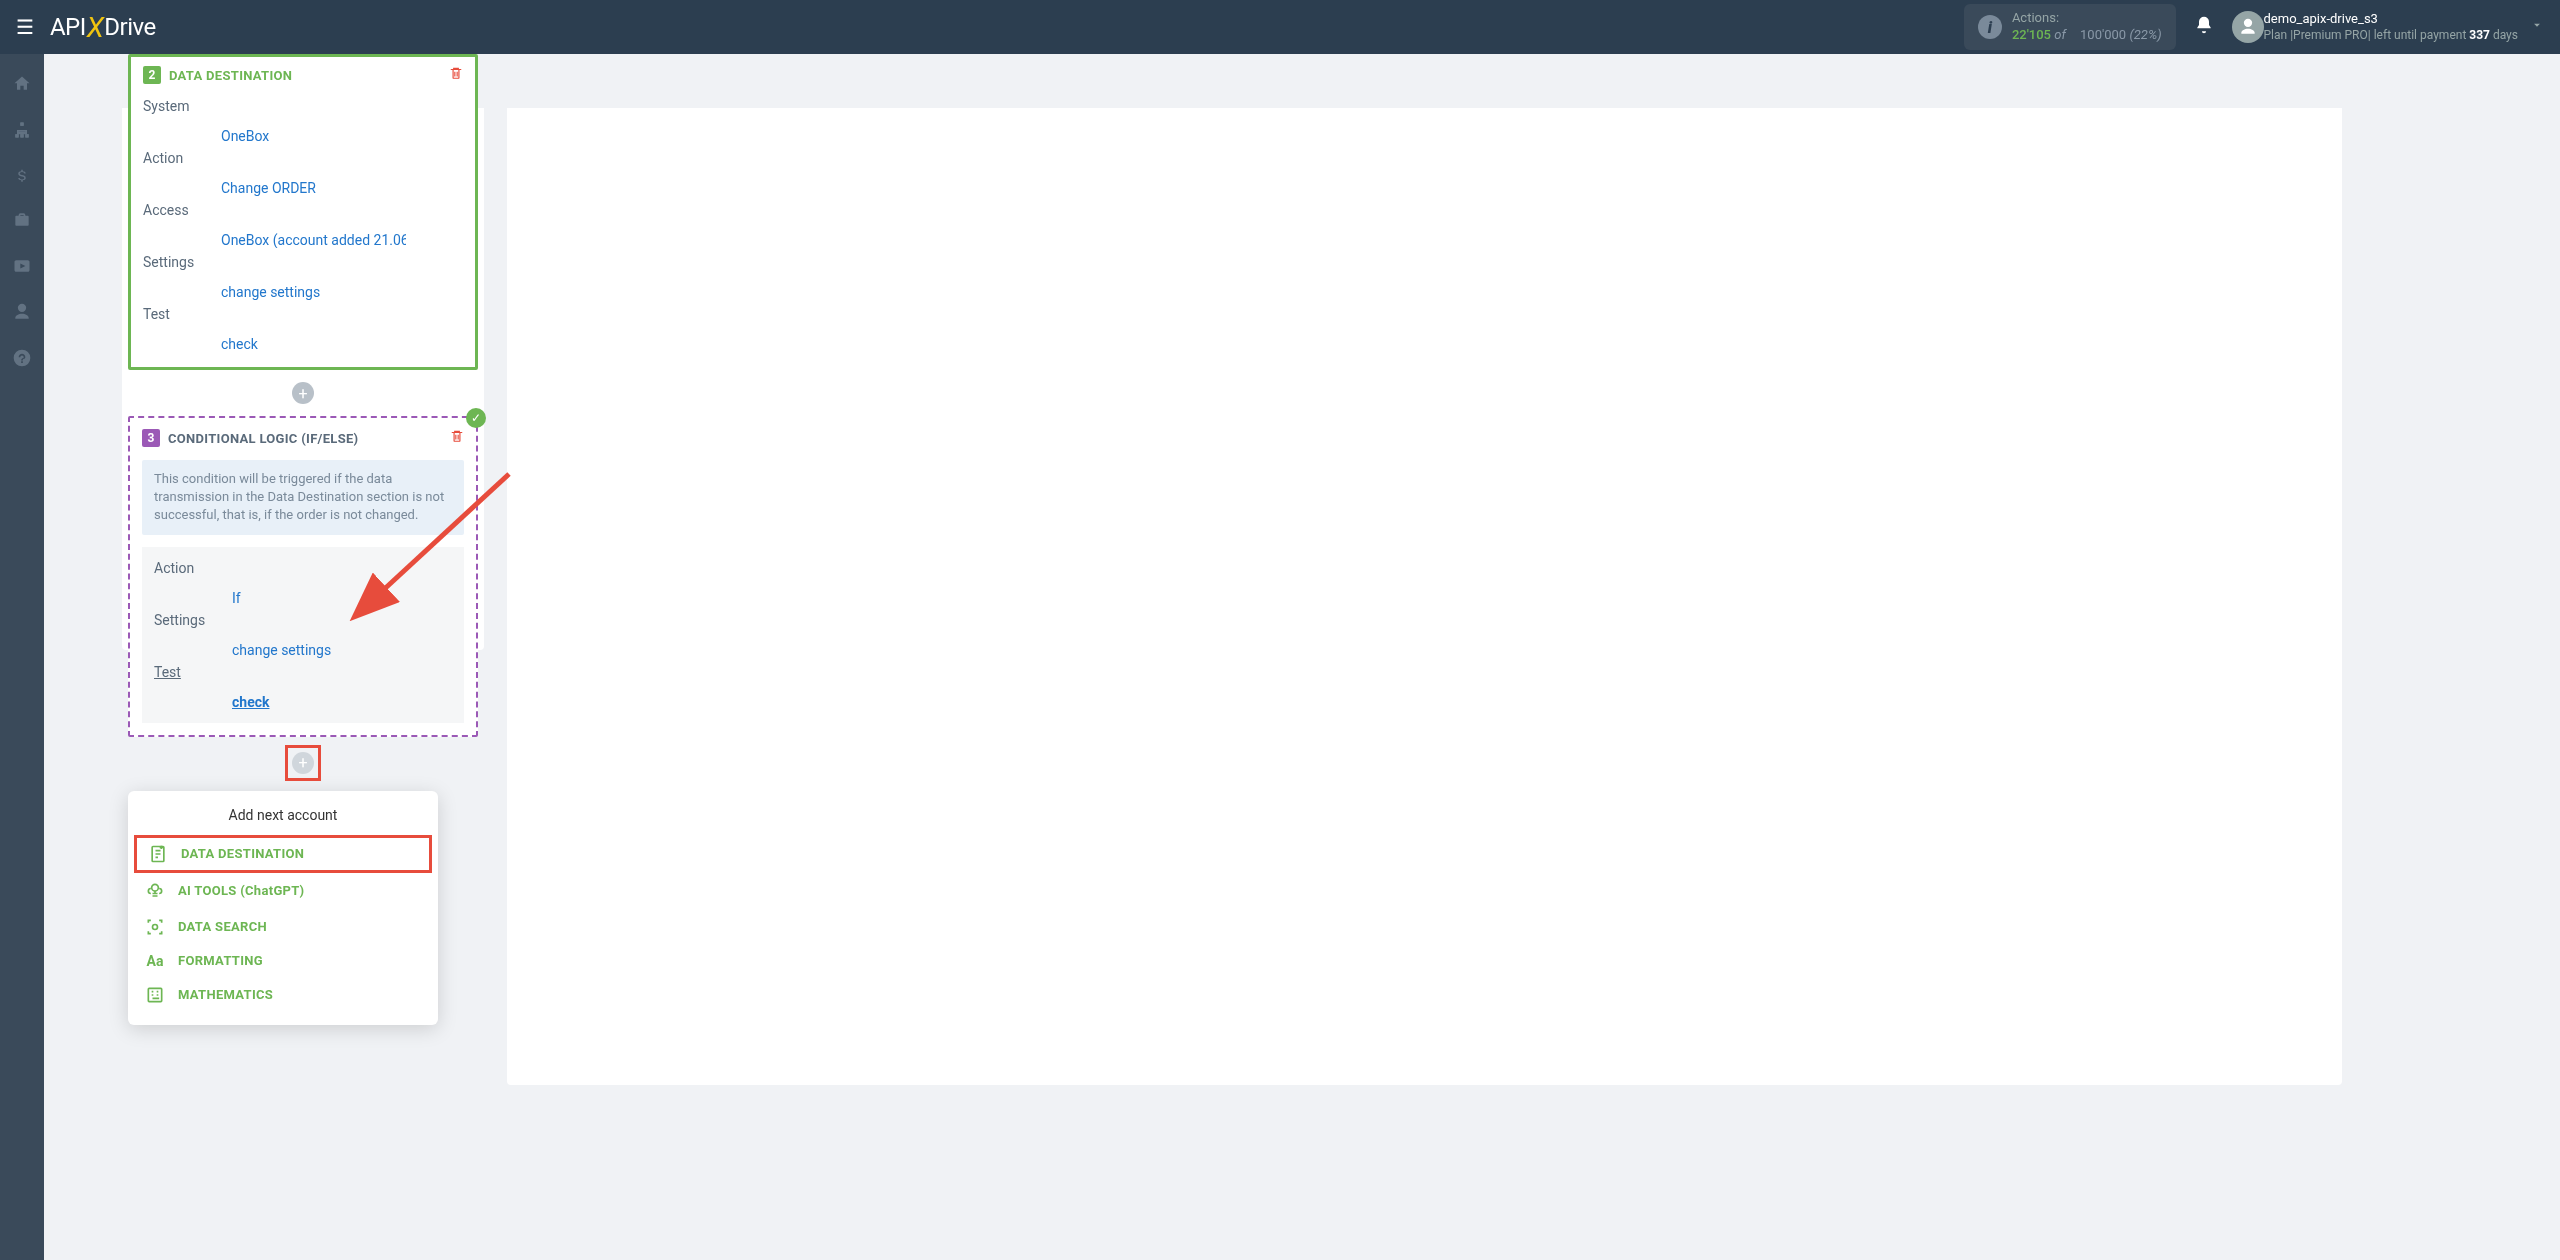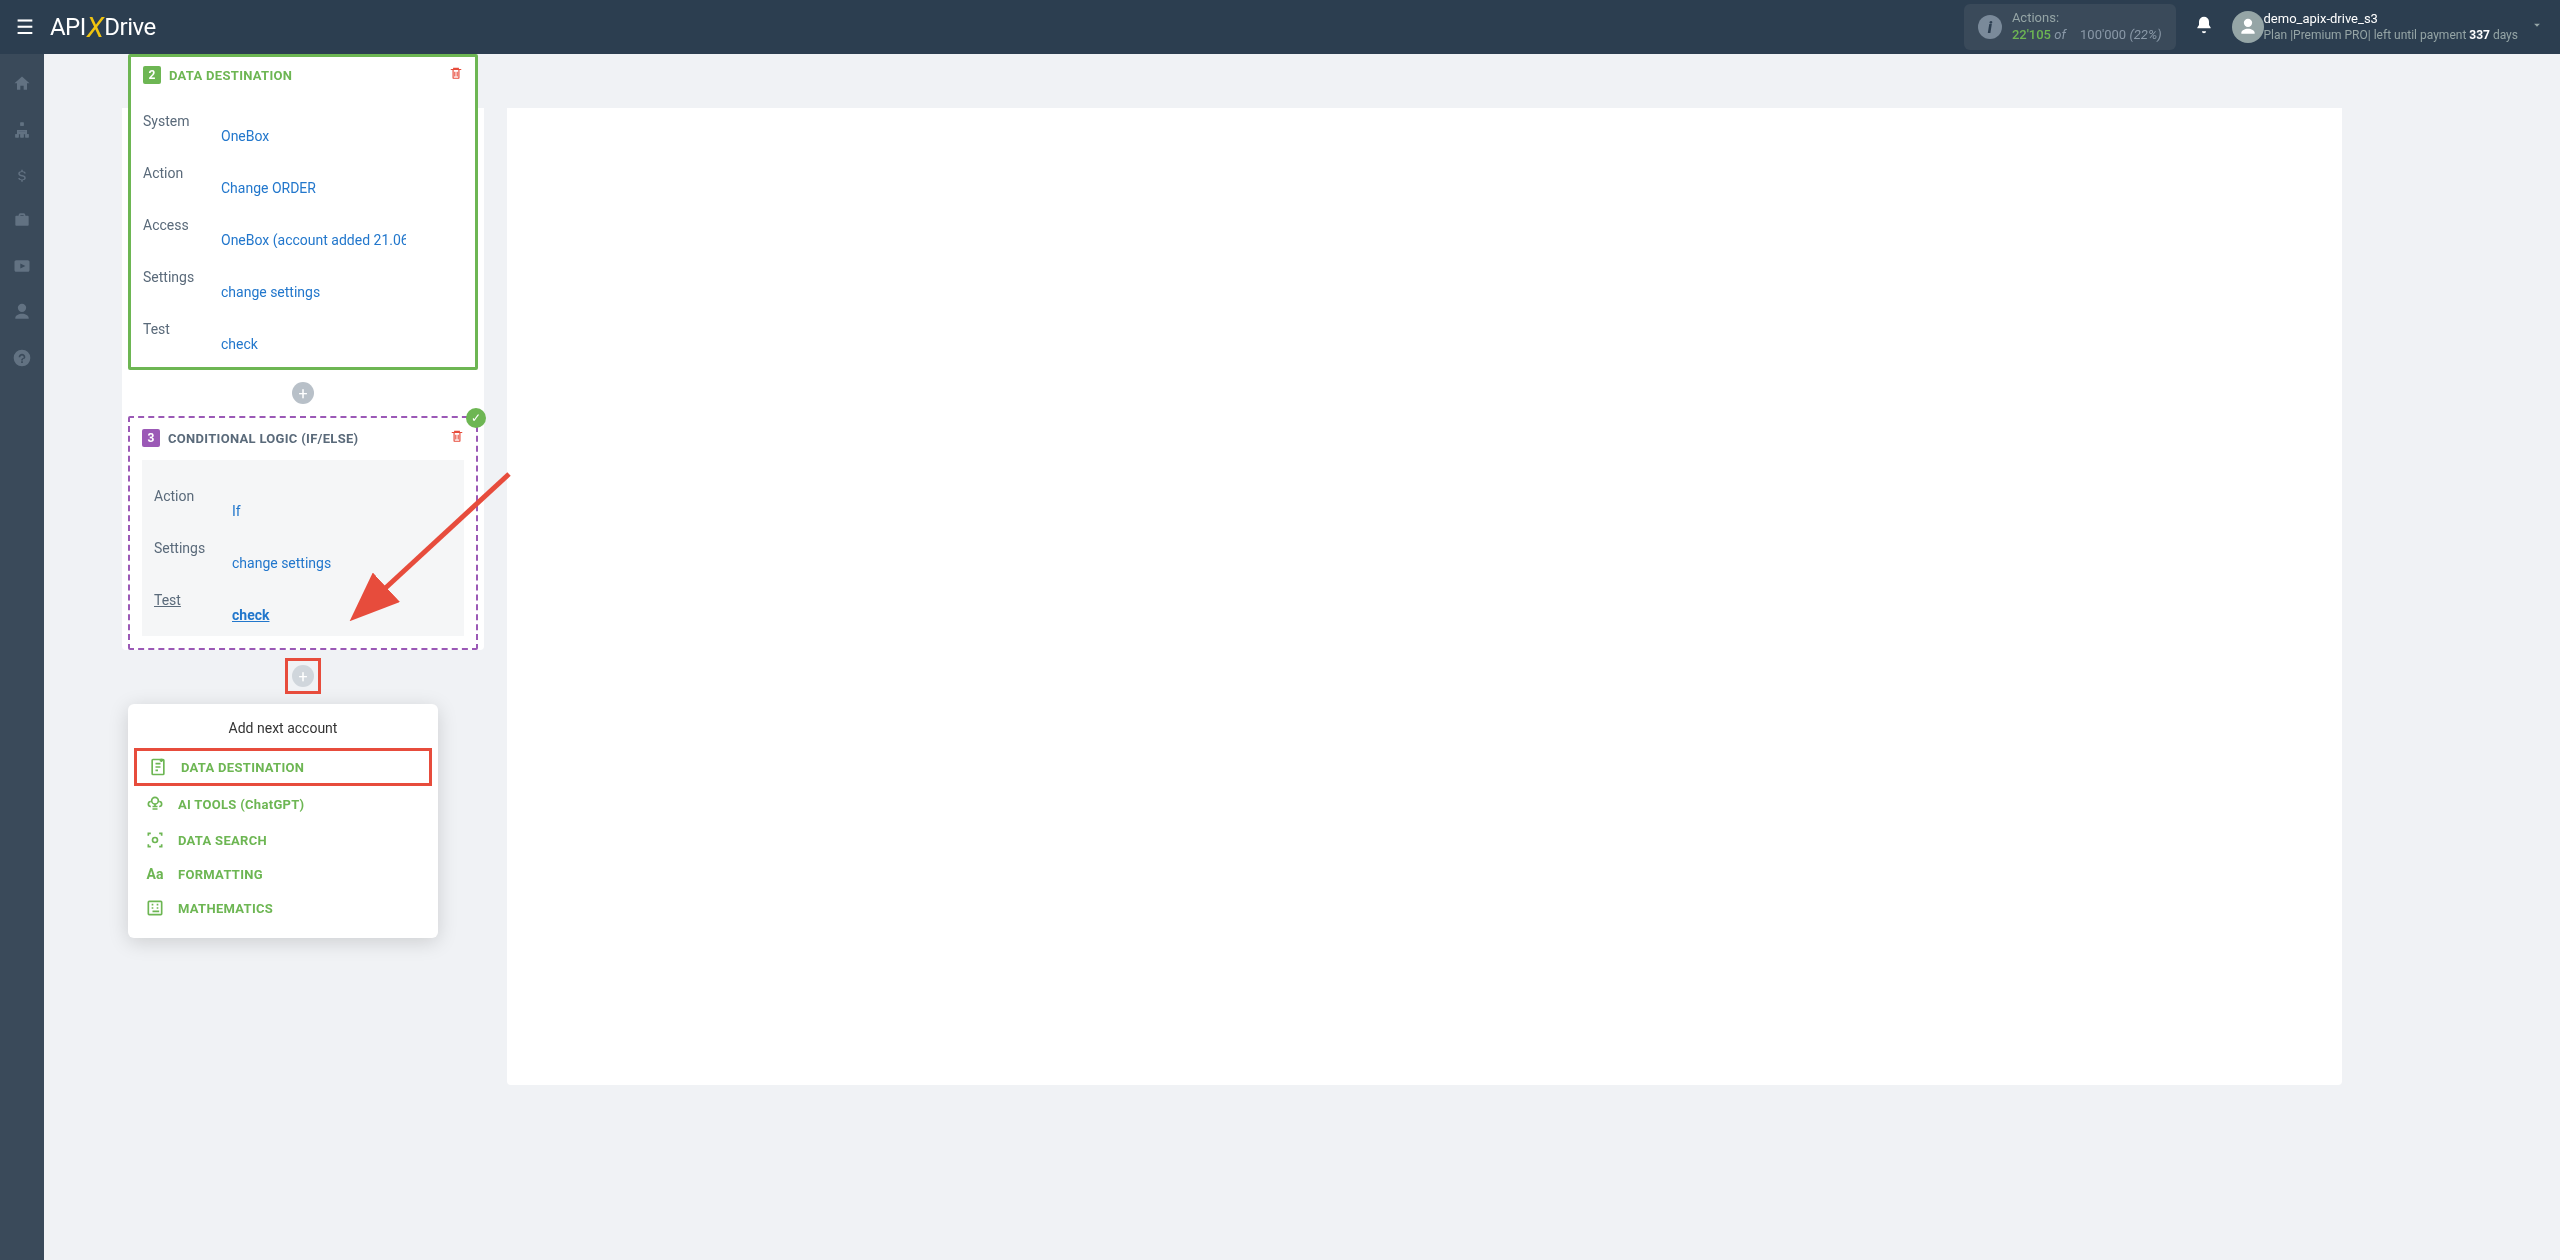--- a/index.html
+++ b/index.html
@@ -37,21 +37,21 @@
     
     .content { flex: 1; padding: 0; overflow: auto; background: #f0f2f5; }
     .cards-col { width: 390px; padding: 0 20px; margin-top: 0; }
     
     .step-card { background: #fff; border: 3px solid #6db653; border-radius: 2px; padding: 8px 12px 12px; position: relative; margin-bottom: 0; }
     .step-header { display: flex; align-items: center; gap: 8px; margin-bottom: 10px; }
     .step-num { background: #6db653; color: #fff; width: 18px; height: 18px; border-radius: 2px; display: flex; align-items: center; justify-content: center; font-size: 12px; font-weight: 700; }
     .step-title { color: #6db653; font-weight: 700; font-size: 13px; letter-spacing: 0.3px; }
     .trash-icon { margin-left: auto; color: #e74c3c; font-size: 16px; cursor: pointer; }
     .kv-list { font-size: 14px; }
-    .kv-row { display: flex; padding: 3px 0; align-items: center; }
+    .kv-row { display: flex; padding: 3px 0; }
     .kv-key { color: #5a6a7a; width: 78px; }
     .kv-val { color: #2277cc; }
     .kv-val.link { cursor: pointer; margin-top: 30px; }
     .kv-val.underline { text-decoration: underline; font-weight: 700; }
     .kv-key.underline { text-decoration: underline; }
     
     .plus-outer { display: flex; justify-content: center; padding: 12px 0; position: relative; }
     .plus-btn { width: 22px; height: 22px; border-radius: 50%; background: #b8c0c8; color: #fff; display: flex; align-items: center; justify-content: center; font-size: 16px; cursor: pointer; }
     
     .cond-card { background: #fff; border: 2px dashed #9b59b6; border-radius: 2px; padding: 10px 12px 12px; position: relative; }
@@ -205,20 +205,21 @@
         <div class="check-badge">✓</div>
         <div class="cond-header">
           <div class="cond-num">3</div>
           <div class="cond-title">CONDITIONAL LOGIC (IF/ELSE)</div>
           <div class="trash-icon">
             <svg width="14" height="16" viewBox="0 0 24 24" fill="none" stroke="#e74c3c" stroke-width="2">
                 <path d="M3 6h18M8 6V4h8v2m-9 0v14a1 1 0 0 0 1 1h8a1 1 0 0 0 1-1V6M10 10v8m4-8v8"></path>
               </svg>
           </div>
         </div>
+        <div class="cond-desc">This condition will be triggered if the data transmission in the Data Destination section is not successful, that is, if the order is not changed.</div>
         <div class="cond-inner">
           <div class="kv-list">
             <div class="kv-row">
                 <span class="kv-key">Action</span>
                 <span class="kv-val link">If</span>
               </div>
             <div class="kv-row">
                 <span class="kv-key">Settings</span>
                 <span class="kv-val link">change settings</span>
               </div>

